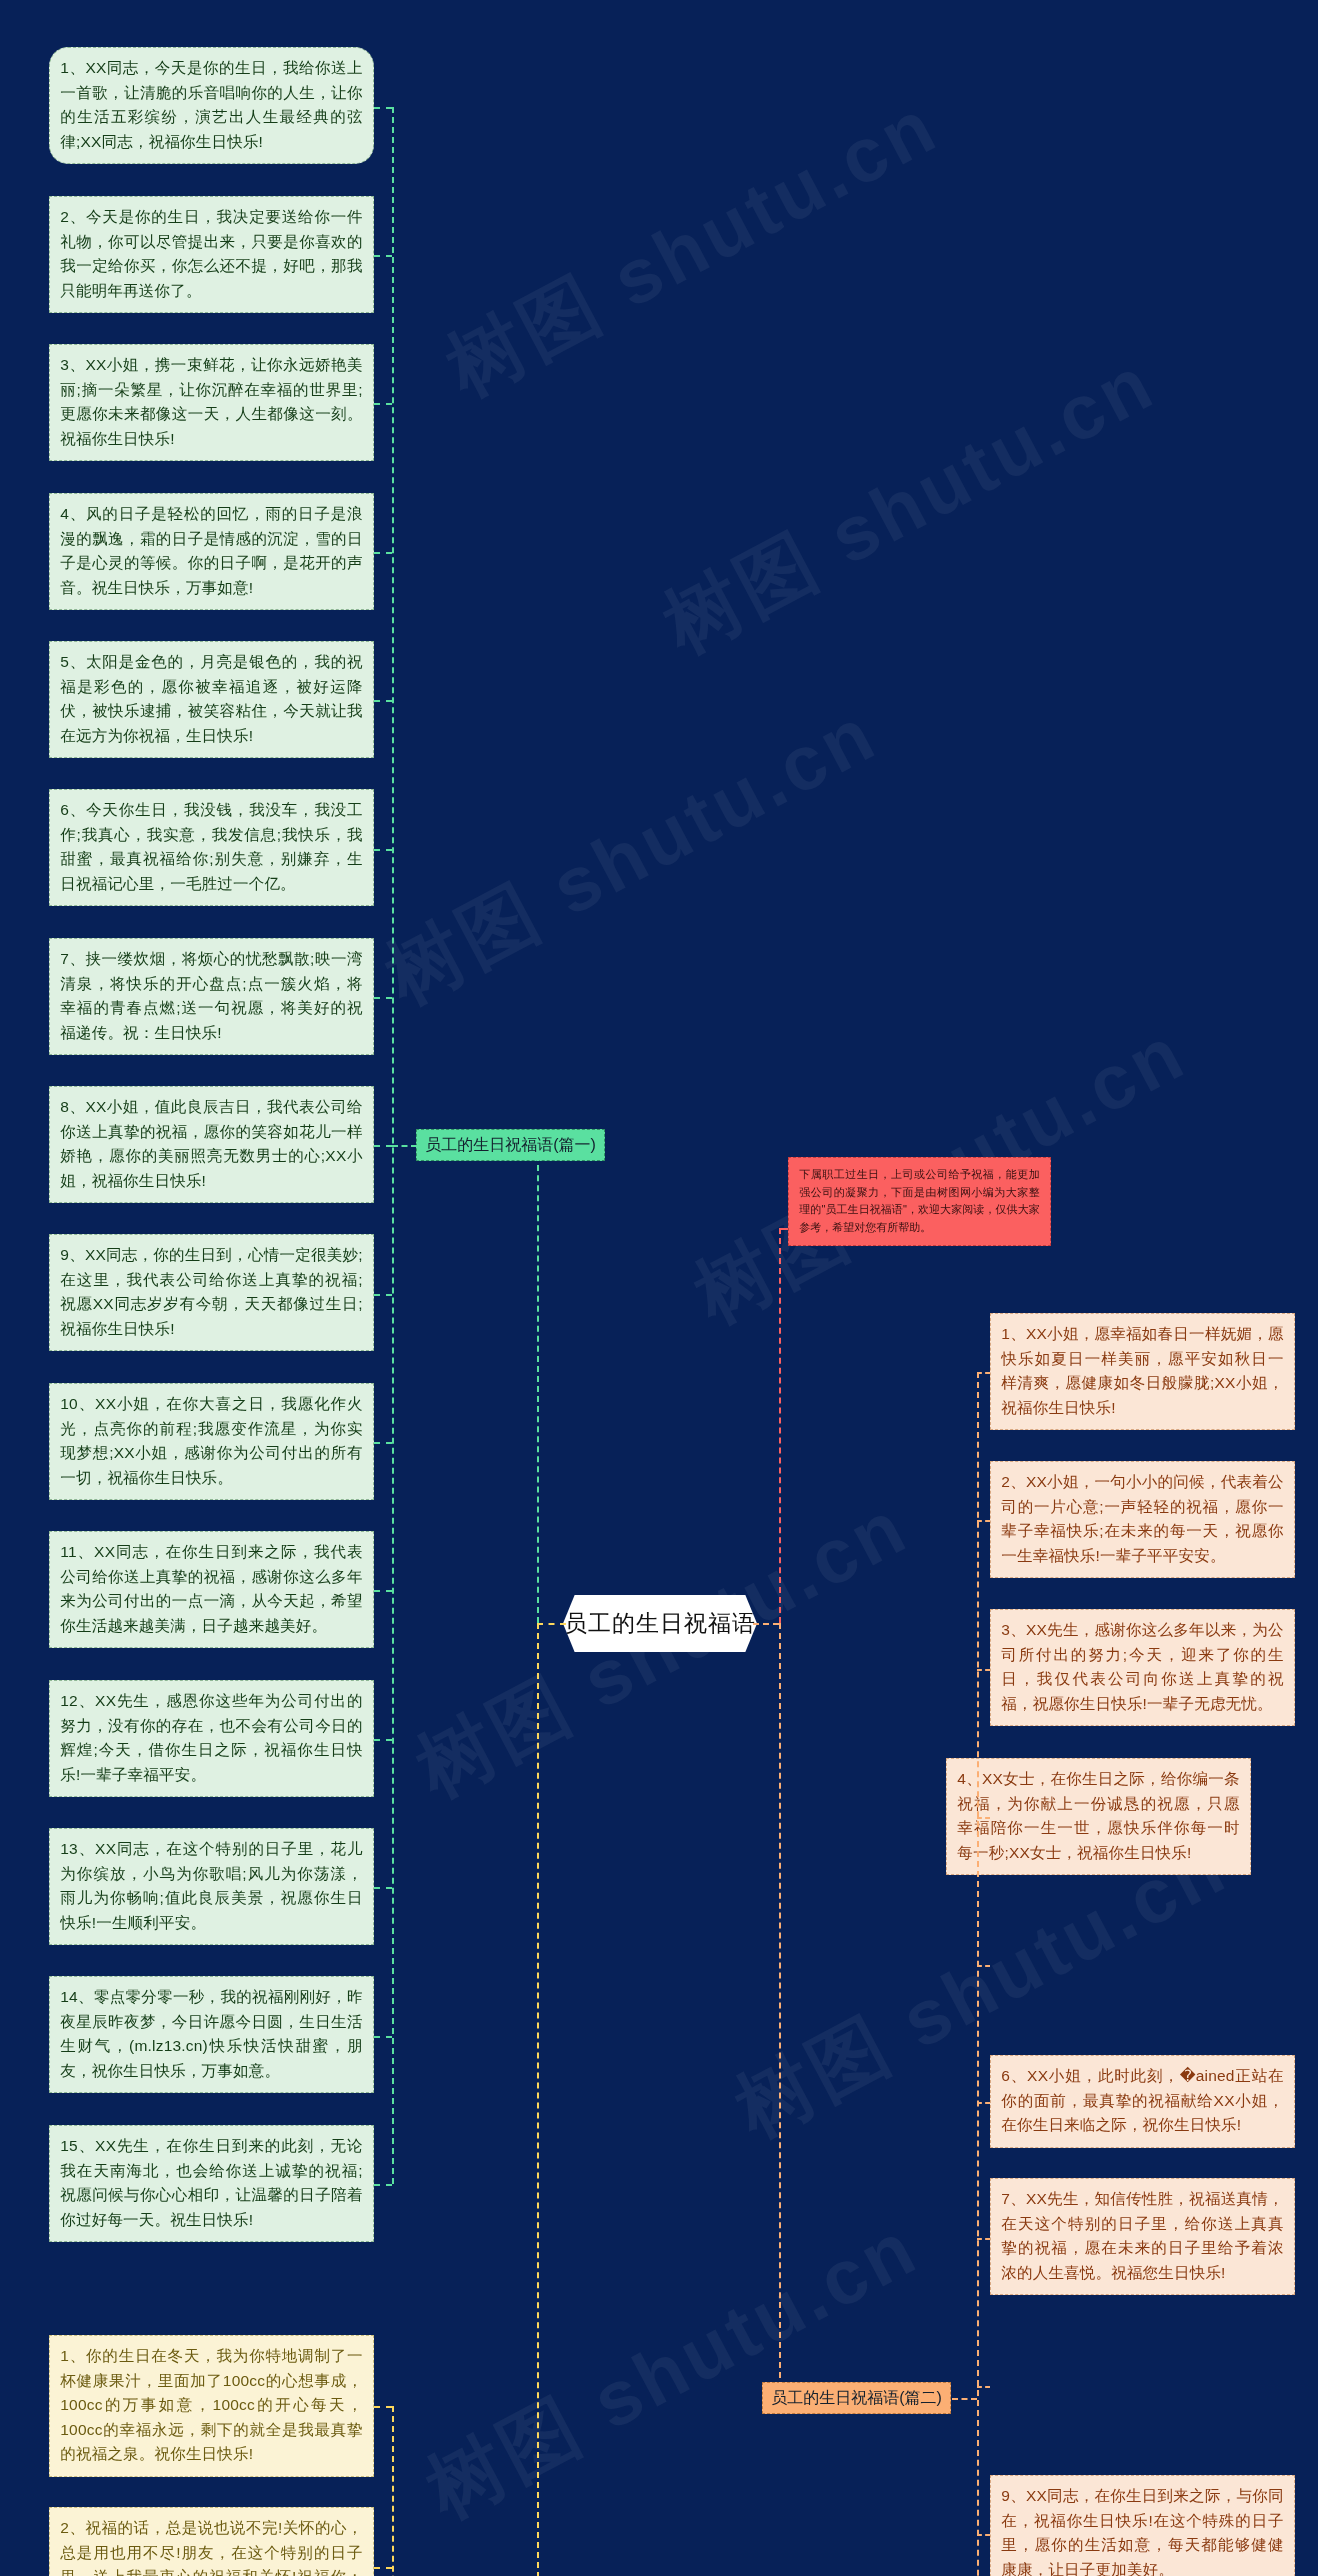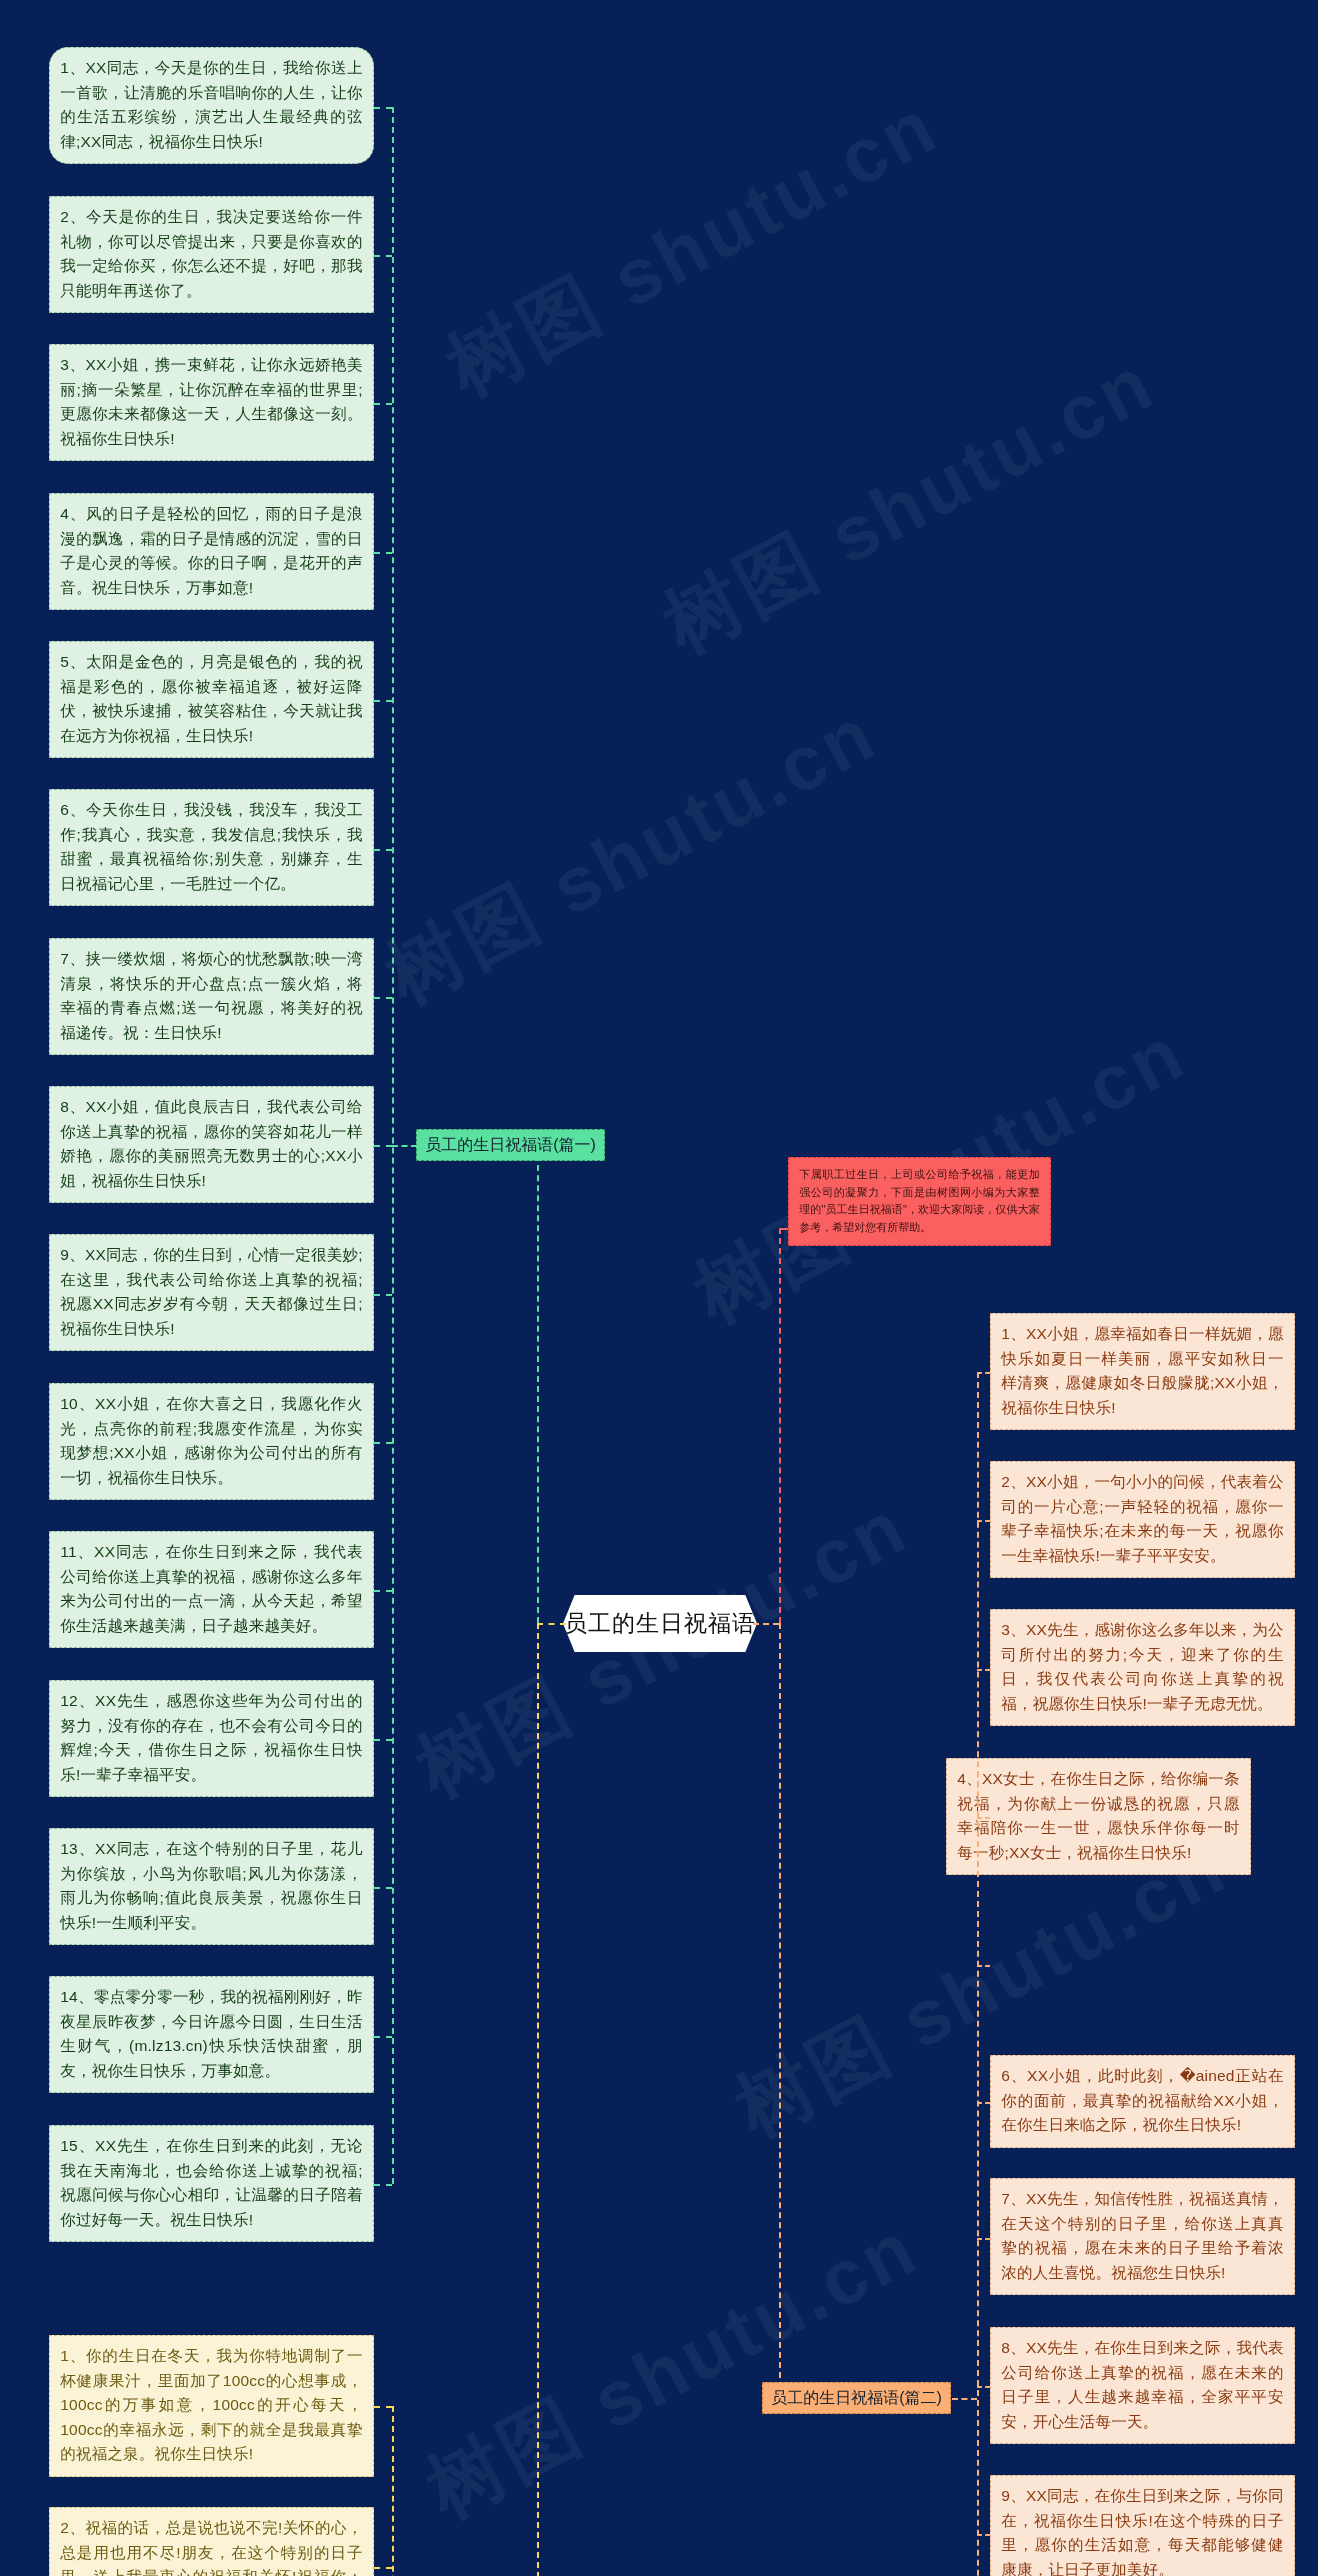--- a/index.html
+++ b/index.html
@@ -106,21 +106,20 @@
 
   <div class="card cream" style="left: 49px; top: 2335px; width: 325px;">1、你的生日在冬天，我为你特地调制了一杯健康果汁，里面加了100cc的心想事成，100cc的万事如意，100cc的开心每天，100cc的幸福永远，剩下的就全是我最真挚的祝福之泉。祝你生日快乐!</div>
   <div class="card cream" style="left: 49px; top: 2507px; width: 325px;">2、祝福的话，总是说也说不完!关怀的心，总是用也用不尽!朋友，在这个特别的日子里，送上我最衷心的祝福和关怀!祝福你：生日快乐!</div>
 
   <div class="card peach" style="left:990px;top:1313px;width:305px;">1、XX小姐，愿幸福如春日一样妩媚，愿快乐如夏日一样美丽，愿平安如秋日一样清爽，愿健康如冬日般朦胧;XX小姐，祝福你生日快乐!</div>
   <div class="card peach" style="left: 990px; top: 1461px; width: 305px;">2、XX小姐，一句小小的问候，代表着公司的一片心意;一声轻轻的祝福，愿你一辈子幸福快乐;在未来的每一天，祝愿你一生幸福快乐!一辈子平平安安。</div>
   <div class="card peach" style="left: 990px; top: 1609px; width: 305px;">3、XX先生，感谢你这么多年以来，为公司所付出的努力;今天，迎来了你的生日，我仅代表公司向你送上真挚的祝福，祝愿你生日快乐!一辈子无虑无忧。</div>
   <div class="card peach" style="left: 946px; top: 1758px; width: 305px;">4、XX女士，在你生日之际，给你编一条祝福，为你献上一份诚恳的祝愿，只愿幸福陪你一生一世，愿快乐伴你每一时每一秒;XX女士，祝福你生日快乐!</div>
   <div class="card peach" style="left: 990px; top: 2055px; width: 305px;">6、XX小姐，此时此刻，�ained正站在你的面前，最真挚的祝福献给XX小姐，在你生日来临之际，祝你生日快乐!</div>
   <div class="card peach" style="left: 990px; top: 2178px; width: 305px;">7、XX先生，知信传性胜，祝福送真情，在天这个特别的日子里，给你送上真真挚的祝福，愿在未来的日子里给予着浓浓的人生喜悦。祝福您生日快乐!</div>
-  <div class="card peach" style="left: 990px; top: 2327px; width: 305px;">8、XX先生，在你生日到来之际，我代表公司给你送上真挚的祝福，愿在未来的日子里，人生越来越幸福，全家平平安安，开心生活每一天。</div>
   <div class="card peach" style="left: 990px; top: 2475px; width: 305px;">9、XX同志，在你生日到来之际，与你同在，祝福你生日快乐!在这个特殊的日子里，愿你的生活如意，每天都能够健健康康，让日子更加美好。</div>
 
 <div class="hstub" style="left: 374px; top: 107px; width: 17.5px; border-top-color: rgb(90, 224, 160);"></div>
     <div class="hstub" style="left: 374px; top: 255px; width: 17.5px; border-top-color: rgb(90, 224, 160);"></div>
     <div class="hstub" style="left: 374px; top: 403px; width: 17.5px; border-top-color: rgb(90, 224, 160);"></div>
     <div class="hstub" style="left: 374px; top: 552px; width: 17.5px; border-top-color: rgb(90, 224, 160);"></div>
     <div class="hstub" style="left: 374px; top: 700px; width: 17.5px; border-top-color: rgb(90, 224, 160);"></div>
     <div class="hstub" style="left: 374px; top: 849px; width: 17.5px; border-top-color: rgb(90, 224, 160);"></div>
     <div class="hstub" style="left: 374px; top: 997px; width: 17.5px; border-top-color: rgb(90, 224, 160);"></div>
     <div class="hstub" style="left: 374px; top: 1145px; width: 17.5px; border-top-color: rgb(90, 224, 160);"></div>

